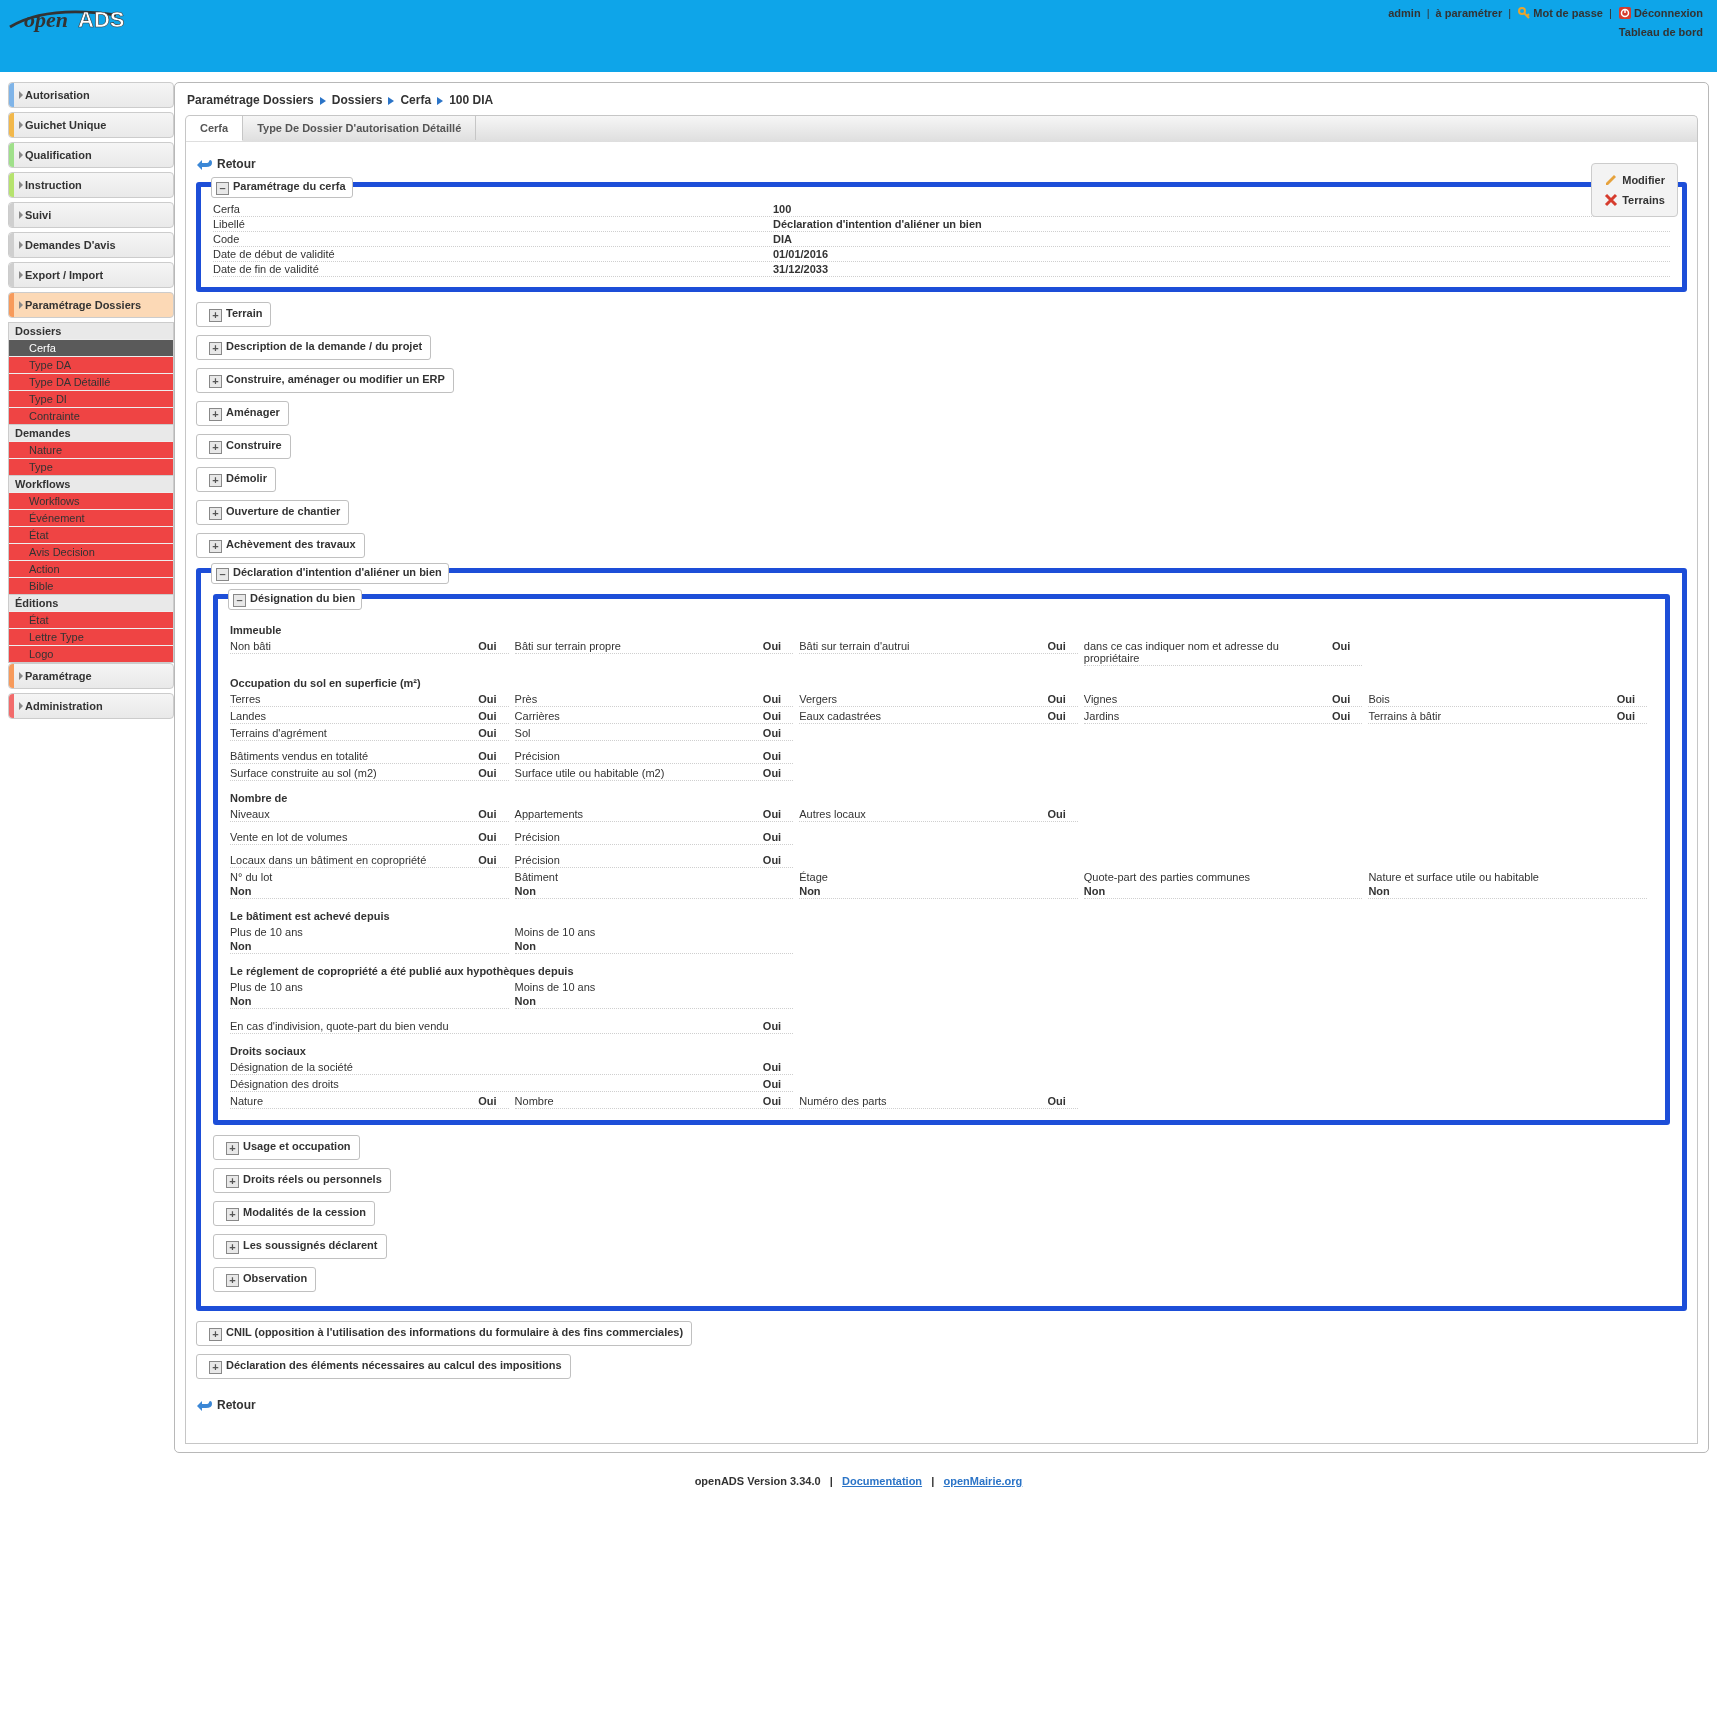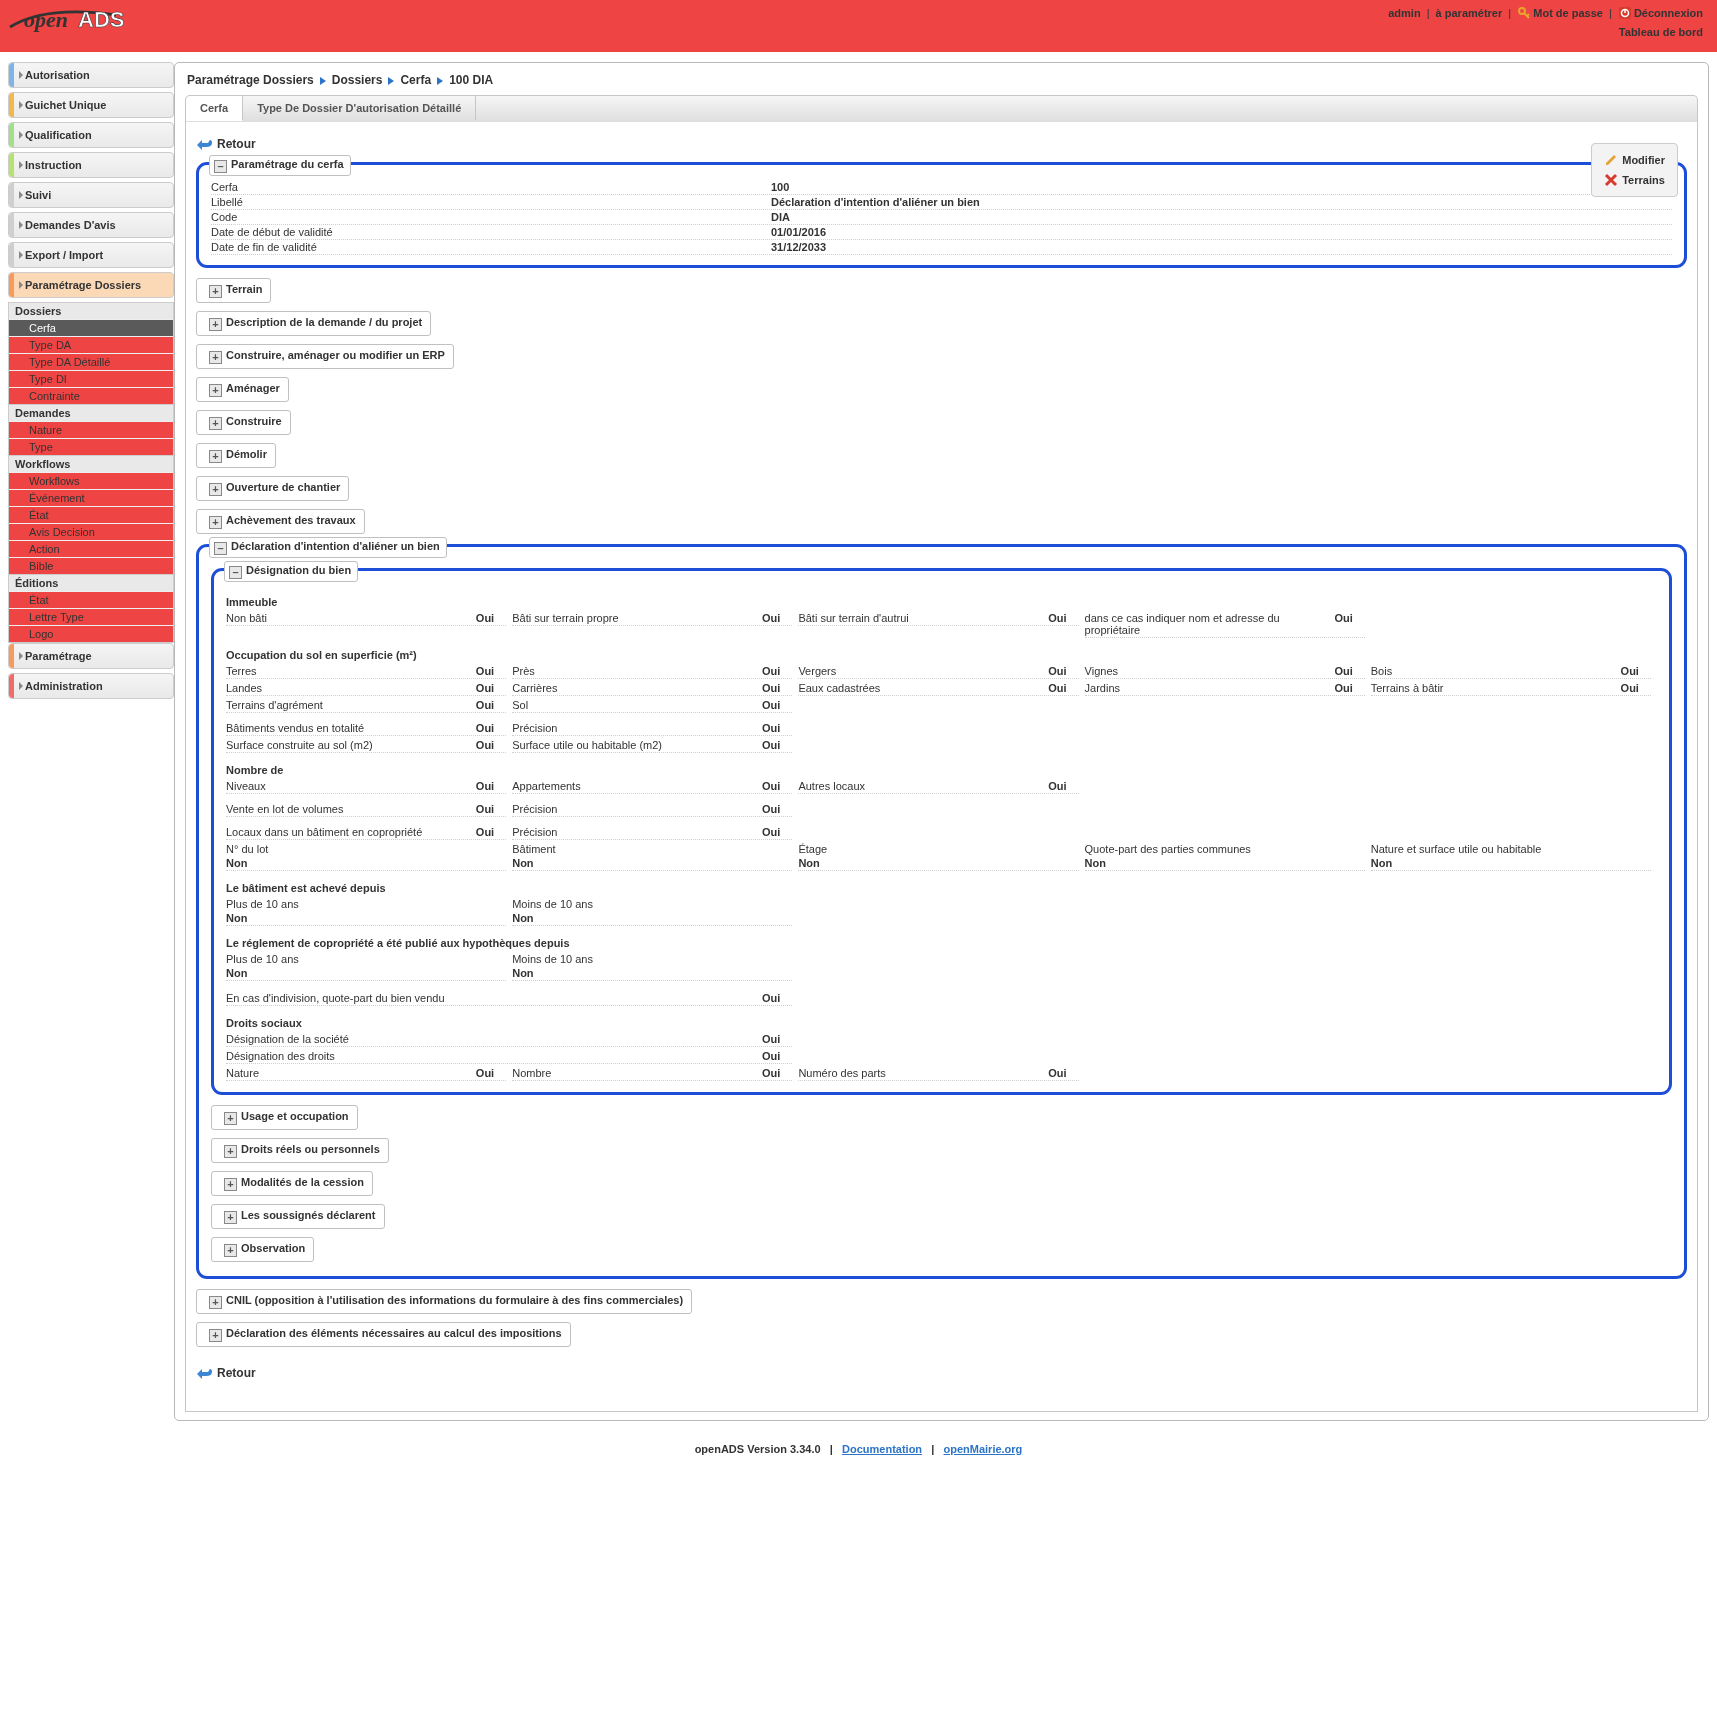--- a/index.html
+++ b/index.html
@@ -1,19 +1,19 @@
 <!DOCTYPE html>
 <html><head>
 <meta charset="utf-8">
 <style>
 html,body { margin:0; padding:0; font-family:Verdana,Arial,sans-serif; font-size:11px; color:#333; background:#fff; }
 body { width:1717px; }
 
 
-#header { background:#ef4444; height:52px; position:relative; }
+#header { background:#0ea5e9; height:72px; position:relative; }
 #logo { position:absolute; top:3px; left:6px; }
 #logo svg { display:block; }
 #actions { position:absolute; top:6px; right:14px; font-size:11px; font-weight:bold; color:#333; }
 #actions a { color:#333; text-decoration:none; }
 #actions .sep { margin:0 3px; font-weight:normal; }
 #actions .pwd svg, #actions .logout svg { vertical-align:-3px; margin-right:2px; }
 #dashboardlink { position:absolute; top:26px; right:14px; font-weight:bold; font-size:11px; }
 
 
 #shell { display:flex; padding:10px 8px 8px 8px; align-items:flex-start; }
@@ -47,21 +47,21 @@
 
 .retour { font-weight:bold; font-size:12px; margin:4px 0 10px 0; }
 .retour svg { vertical-align:-4px; margin-right:3px; }
 
 
 #actionbox { position:absolute; top:80px; right:30px; border:1px solid #ccc; border-radius:4px; background:#f3f3f3; padding:6px 10px; }
 #actionbox .abtn { font-size:11px; font-weight:bold; display:block; padding:3px 2px; cursor:pointer; }
 #actionbox .abtn svg { vertical-align:-3px; margin-right:4px; }
 
 
-.fs { border:3px solid #1d4ed8; border-radius:11px; margin:6px 0; }
+.fs { border:5px solid #1d4ed8; border-radius:3px; margin:6px 0; }
 .fs-leg { display:inline-block; background:#fff; margin-left:10px; transform:translateY(-10px); padding:2px 6px 2px 4px; border:1px solid #c0c0c0; border-radius:3px; font-weight:bold; font-size:11px; cursor:pointer; }
 .fs-leg .box { display:inline-block; width:11px; height:11px; border:1px solid #888; background:#e8e8e8; text-align:center; line-height:10px; font-size:11px; vertical-align:-2px; margin-right:4px; color:#555; }
 .fs-body { padding:0 12px 10px 12px; margin-top:-6px; }
 
 
 .fs-pill { display:inline-block; border:1px solid #c0c0c0; border-radius:3px; padding:4px 8px 4px 12px; font-weight:bold; font-size:11px; margin:4px 0; cursor:pointer; }
 .fs-pill .box { display:inline-block; width:11px; height:11px; border:1px solid #888; background:#e8e8e8; text-align:center; line-height:10px; font-size:11px; vertical-align:-2px; margin-right:4px; color:#555; }
 
 
 .kv-row { display:flex; border-bottom:1px dotted #cfcfcf; padding:1px 0; }

